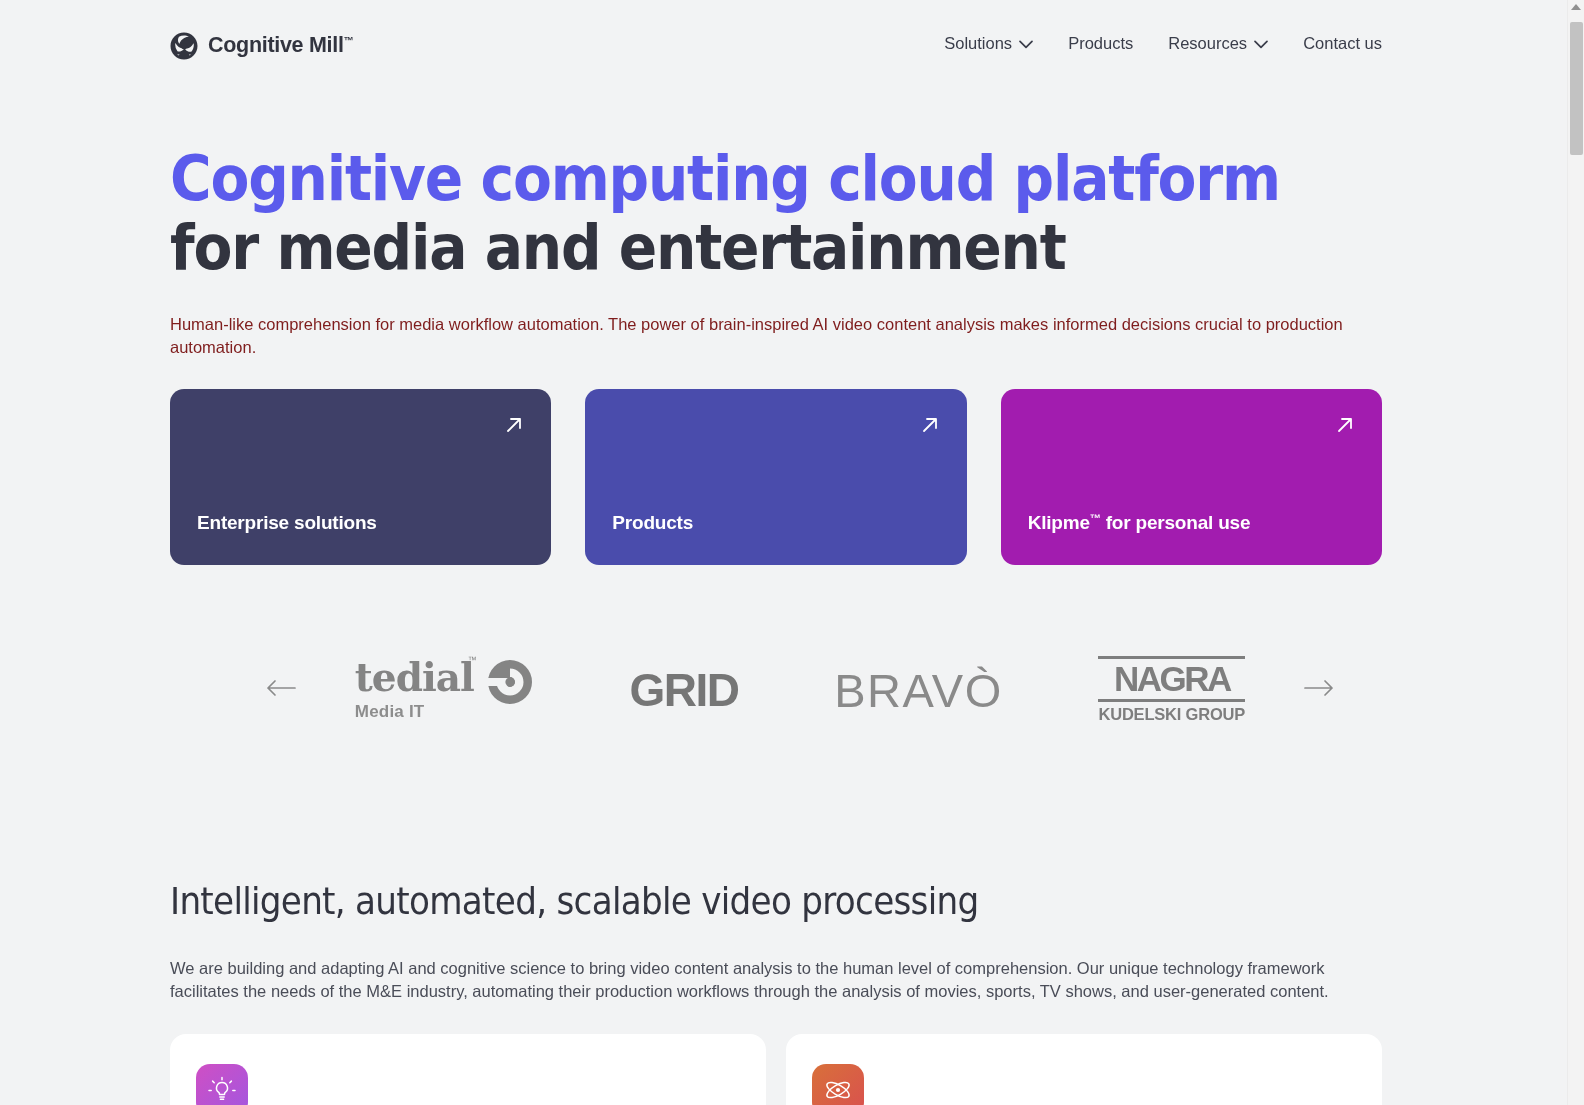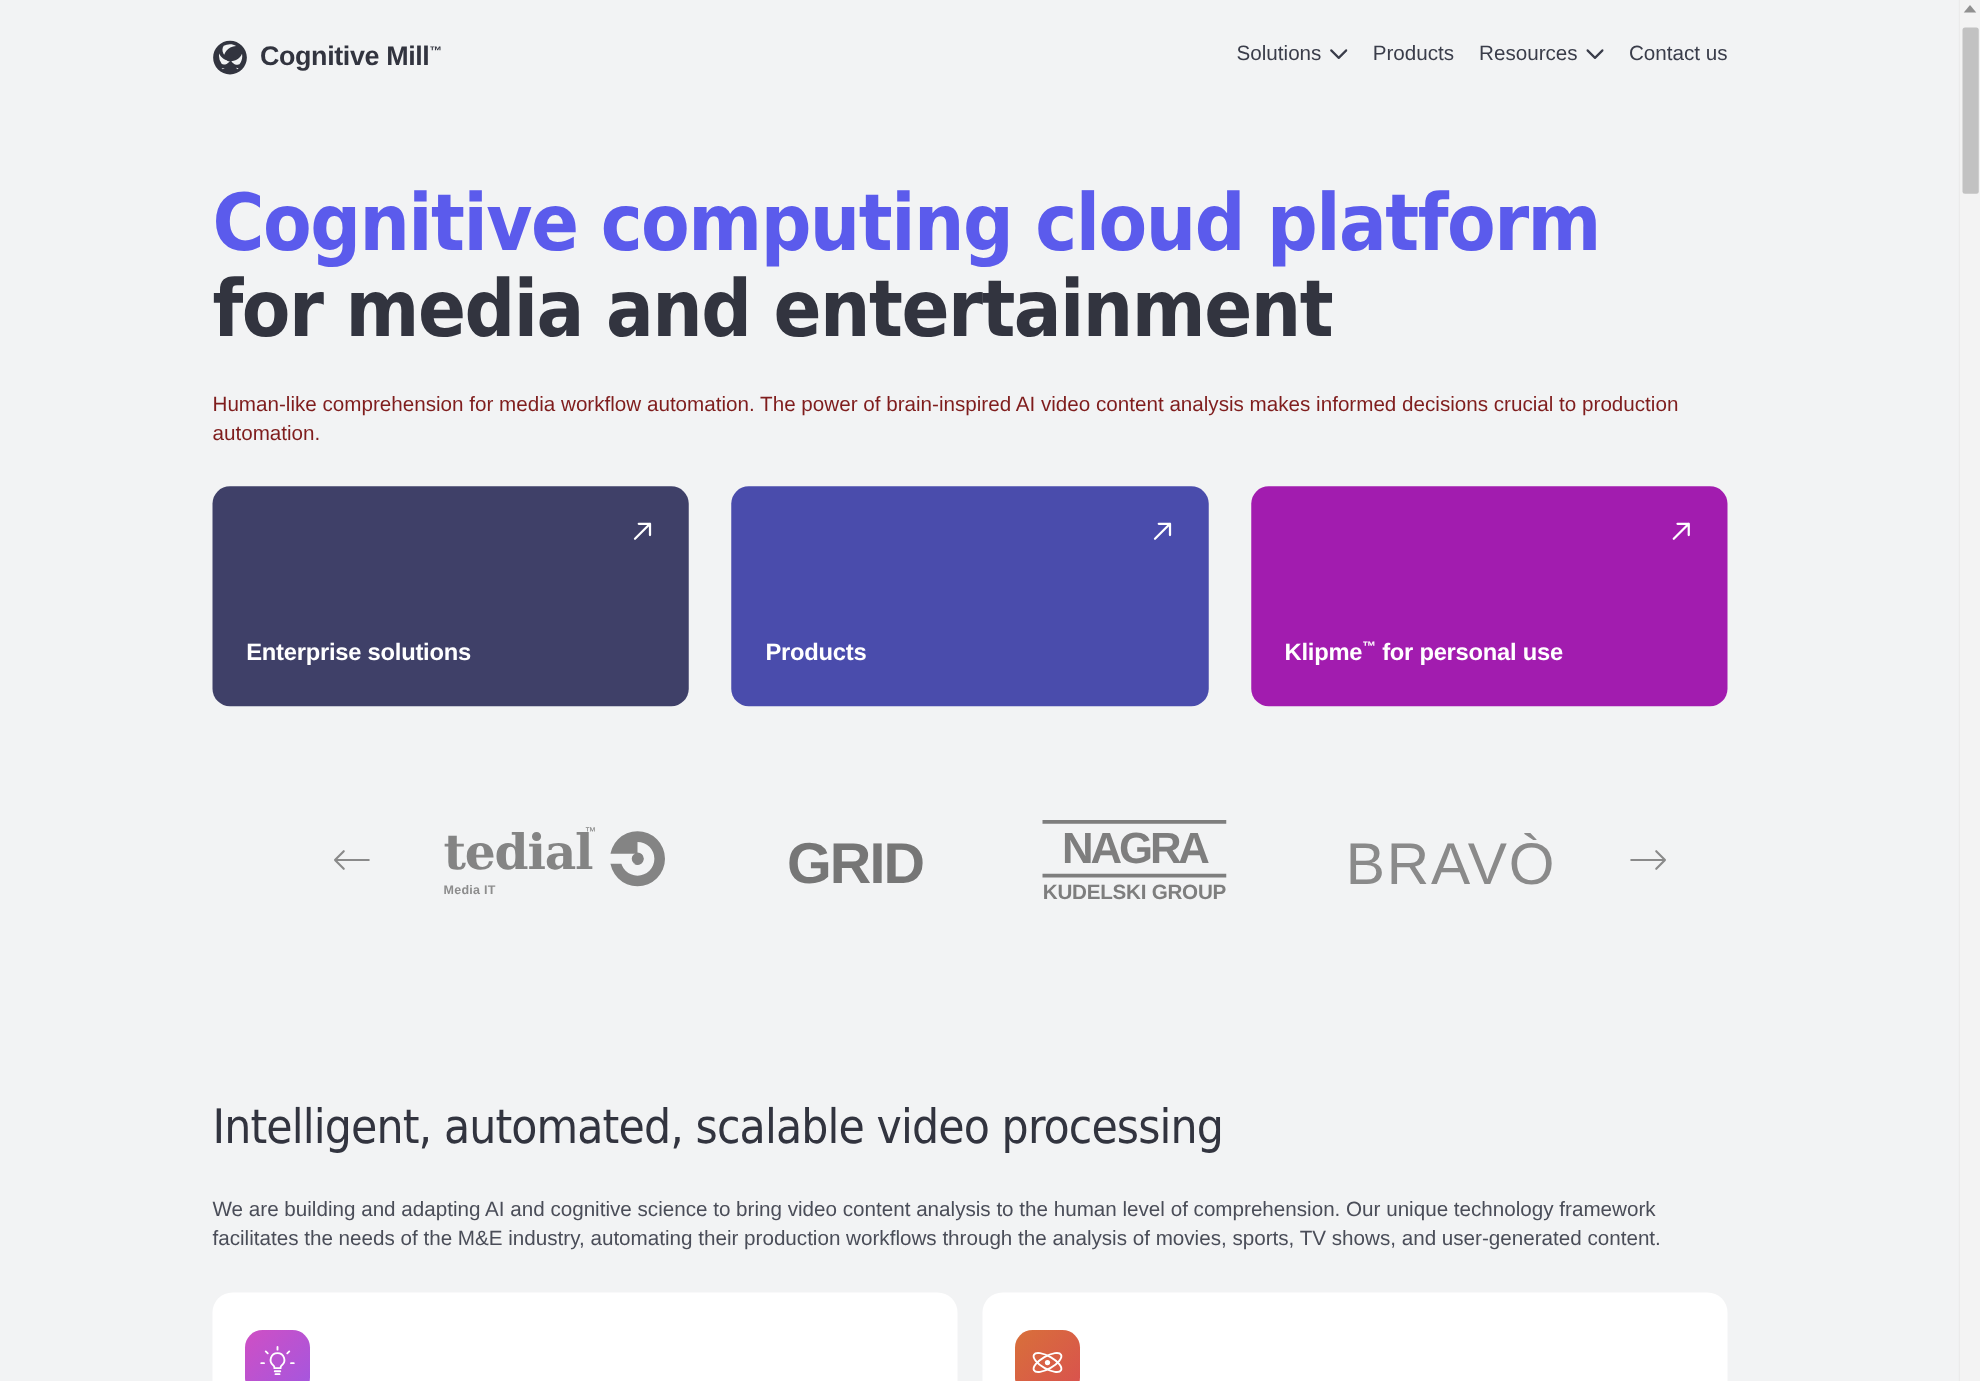--- a/index.html
+++ b/index.html
@@ -86,21 +86,21 @@
     vertical-align: super;
     letter-spacing: 0;
   }
 
   .nav {
     position: absolute;
     right: 185px;
     top: 35px;
     display: flex;
     align-items: center;
-    gap: 20px;
+    gap: 35px;
   }
   .nav-item {
     display: flex;
     align-items: center;
     gap: 7px;
     font-size: 16.5px;
     color: #3a3d4a;
     line-height: 1;
     cursor: pointer;
     white-space: nowrap;
@@ -220,21 +220,21 @@
   .tedial-tm {
     position: absolute;
     top: -2px;
     right: -2px;
     font-size: 9px;
     font-family: "Liberation Sans", sans-serif;
     font-weight: 400;
   }
   .tedial-sub {
     font-family: "Liberation Sans", sans-serif;
-    font-size: 10px;
+    font-size: 17px;
     font-weight: 700;
     color: #8d8d8d;
     margin-top: 5px;
     letter-spacing: 0.2px;
   }
 
   
   .logo-grid {
     font-size: 46px;
     font-weight: 700;
@@ -437,29 +437,29 @@
               <rect x="2" y="20" width="20" height="8" fill="#f2f3f4"></rect>
               <circle cx="24" cy="24" r="4.6" fill="#848484"></circle>
             </svg>
           </span>
         </div>
 
         <div class="logo logo-grid">
           <span>GRID</span>
         </div>
 
+        <div class="logo logo-bravo">
+          <span>BRAVÒ</span>
+        </div>
+
         <div class="logo logo-nagra">
           <div class="nagra-rule"></div>
           <div class="nagra-word">NAGRA</div>
           <div class="nagra-rule"></div>
           <div class="nagra-sub">KUDELSKI GROUP</div>
-        </div>
-
-        <div class="logo logo-bravo">
-          <span>BRAVÒ</span>
         </div>
 
       </div>
 
       <div class="car-arrow">
         <span>
           <svg width="30" height="20" viewBox="0 0 30 20" xmlns="http://www.w3.org/2000/svg">
             <path d="M1 10h27M21 3l7 7-7 7" stroke="#8a8a8a" stroke-width="1.7" fill="none" stroke-linecap="round" stroke-linejoin="round"></path>
           </svg>
         </span>

